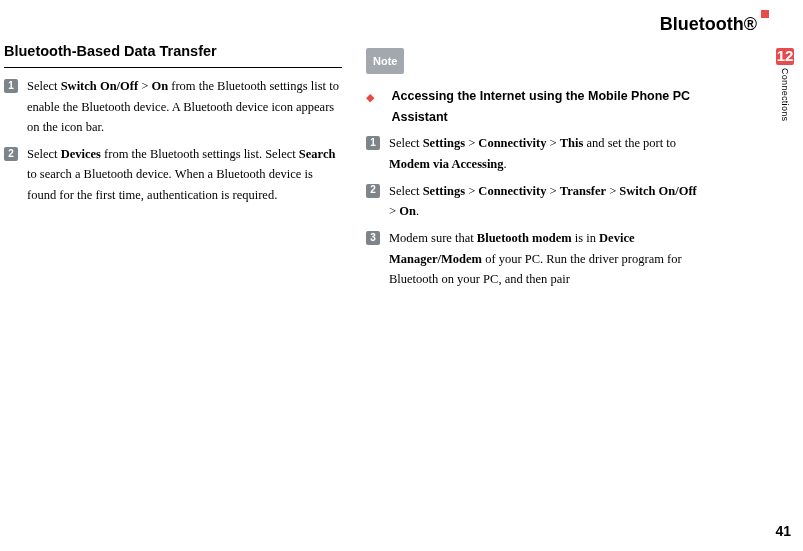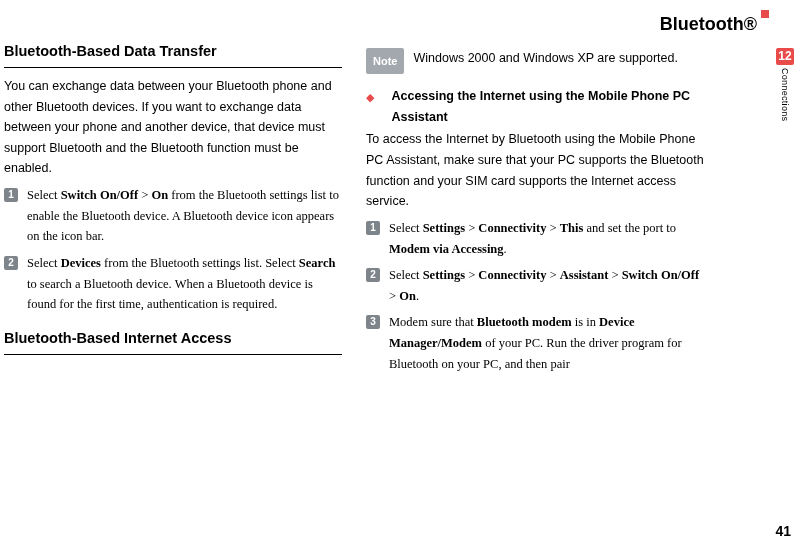--- a/index.html
+++ b/index.html
@@ -42,21 +42,21 @@
       top: 48px;
       width: 20px;
       display: flex;
       flex-direction: column;
       align-items: center;
     }
     .sidebar-tab {
       background: #e94b4b;
       color: #fff;
       font-weight: bold;
-      font-size: 12px;
+      font-size: 15px;
       width: 18px;
       height: 17px;
       display: flex;
       align-items: center;
       justify-content: center;
       border-radius: 2px;
       margin-bottom: 3px;
     }
     .sidebar-text {
       writing-mode: vertical-rl;
@@ -140,64 +140,60 @@
 
 <div class="sidebar">
   <div class="sidebar-tab">12</div>
   <div class="sidebar-text">Connections</div>
 </div>
 
 <div class="columns">
 
   <div class="col">
     <h2>Bluetooth-Based Data Transfer</h2>
-    <p>You can exchange data between your Bluetooth phone and other Bluetooth devices. If you want to exchange data between your phone and another device, that device must support Bluetooth and the Bluetooth function must be enabled.</p>
 
     <div class="step">
       <div class="step-num">1</div>
       <div class="step-text">
         <span>Select </span><b>Switch On/Off</b><span> &gt; </span><b>On</b><span> from the Bluetooth settings list to enable the Bluetooth device. A Bluetooth device icon appears on the icon bar.</span>
       </div>
     </div>
 
     <div class="step">
       <div class="step-num">2</div>
       <div class="step-text">
         <span>Select </span><b>Devices</b><span> from the Bluetooth settings list. Select </span><b>Search</b><span> to search a Bluetooth device. When a Bluetooth device is found for the first time, authentication is required.</span>
       </div>
     </div>
 
 
-    <h2 class="gap-top">Bluetooth-Based Internet Access</h2>
   </div>
 
   <div class="col">
 
     <div class="note-row">
       <div class="note-label">Note</div>
-      <div class="note-text">Windows 2000 and Windows XP are supported.</div>
     </div>
 
     <div class="subhead-row">
       <span class="diamond">◆</span>
       <span class="subhead">Accessing the Internet using the Mobile Phone PC Assistant</span>
     </div>
-    <p>To access the Internet by Bluetooth using the Mobile Phone PC Assistant, make sure that your PC supports the Bluetooth function and your SIM card supports the Internet access service.</p>
 
     <div class="step">
       <div class="step-num">1</div>
       <div class="step-text">
         <span>Select </span><b>Settings</b><span> &gt; </span><b>Connectivity</b><span> &gt; </span><b>This</b><span> and set the port to </span><b>Modem via Accessing</b><span>.</span>
       </div>
     </div>
 
     <div class="step">
       <div class="step-num">2</div>
       <div class="step-text">
-        <span>Select </span><b>Settings</b><span> &gt; </span><b>Connectivity</b><span> &gt; </span><b>Assistant</b><span> &gt; </span><b>Switch On/Off</b><span> &gt; </span><b>On</b><span>.</span>
+        <span>Select </span><b>Settings</b><span> &gt; </span><b>Connectivity</b><span> &gt; </span><b>Transfer</b><span> &gt; </span><b>Switch On/Off</b><span> &gt; </span><b>On</b><span>.</span>
       </div>
     </div>
 
     <div class="step">
       <div class="step-num">3</div>
       <div class="step-text">
         <span>Modem sure that </span><b>Bluetooth modem</b><span> is in </span><b>Device Manager/Modem</b><span> of your PC. Run the driver program for Bluetooth on your PC, and then pair</span>
       </div>
     </div>
 

